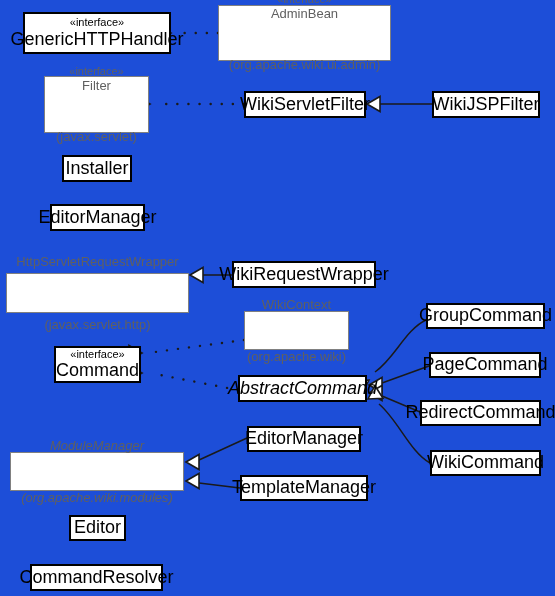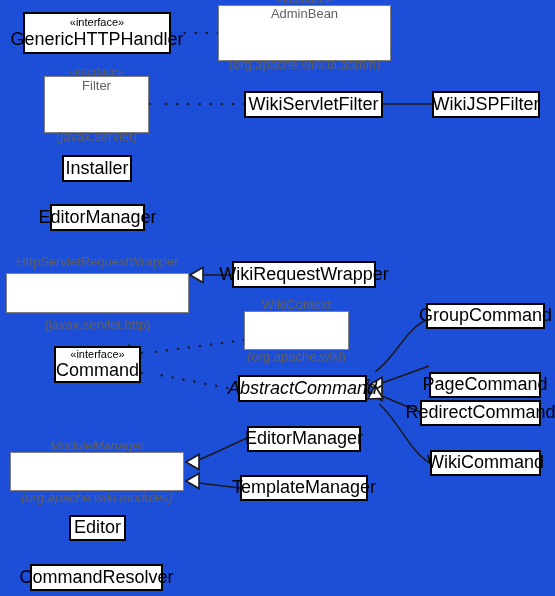--- a/index.html
+++ b/index.html
@@ -130,21 +130,21 @@
     <div class="node external" style="left: 218px; top: 5px; width: 173px; height: 56px;">
       <span class="ln stereo">«interface»</span>
       <span class="ln nm">AdminBean</span>
       <span class="ln pkg">(org.apache.wiki.ui.admin)</span>
     </div>
     <div class="node external" style="left: 44px; top: 76px; width: 105px; height: 57px;">
       <span class="ln stereo">«interface»</span>
       <span class="ln nm">Filter</span>
       <span class="ln pkg">(javax.servlet)</span>
     </div>
-    <div class="node internal" style="left: 244px; top: 91px; width: 139px; height: 27px;">
+    <div class="node internal" style="left: 244px; top: 91px; width: 122px; height: 27px;">
       <span class="ln nm">WikiServletFilter</span>
     </div>
     <div class="node internal" style="left: 432px; top: 91px; width: 108px; height: 27px;">
       <span class="ln nm">WikiJSPFilter</span>
     </div>
     <div class="node internal" style="left: 62px; top: 155px; width: 70px; height: 27px;">
       <span class="ln nm">Installer</span>
     </div>
     <div class="node internal" style="left: 50px; top: 204px; width: 95px; height: 27px;">
       <span class="ln nm">EditorManager</span>
@@ -163,21 +163,21 @@
     <div class="node internal" style="left: 54px; top: 346px; width: 87px; height: 37px;">
       <span class="ln stereo">«interface»</span>
       <span class="ln nm">Command</span>
     </div>
     <div class="node internal abstract" style="left: 238px; top: 375px; width: 129px; height: 27px;">
       <span class="ln nm">AbstractCommand</span>
     </div>
     <div class="node internal" style="left: 426px; top: 303px; width: 119px; height: 26px;">
       <span class="ln nm">GroupCommand</span>
     </div>
-    <div class="node internal" style="left: 429px; top: 352px; width: 112px; height: 26px; margin-top: 20px;">
+    <div class="node internal" style="left: 429px; top: 352px; width: 112px; height: 26px;">
       <span class="ln nm">PageCommand</span>
     </div>
     <div class="node internal" style="left: 420px; top: 400px; width: 121px; height: 26px;">
       <span class="ln nm">RedirectCommand</span>
     </div>
     <div class="node internal" style="left: 430px; top: 450px; width: 111px; height: 26px;">
       <span class="ln nm">WikiCommand</span>
     </div>
     <div class="node external abstract" style="left: 10px; top: 452px; width: 174px; height: 39px;">
       <span class="ln nm">ModuleManager</span>

